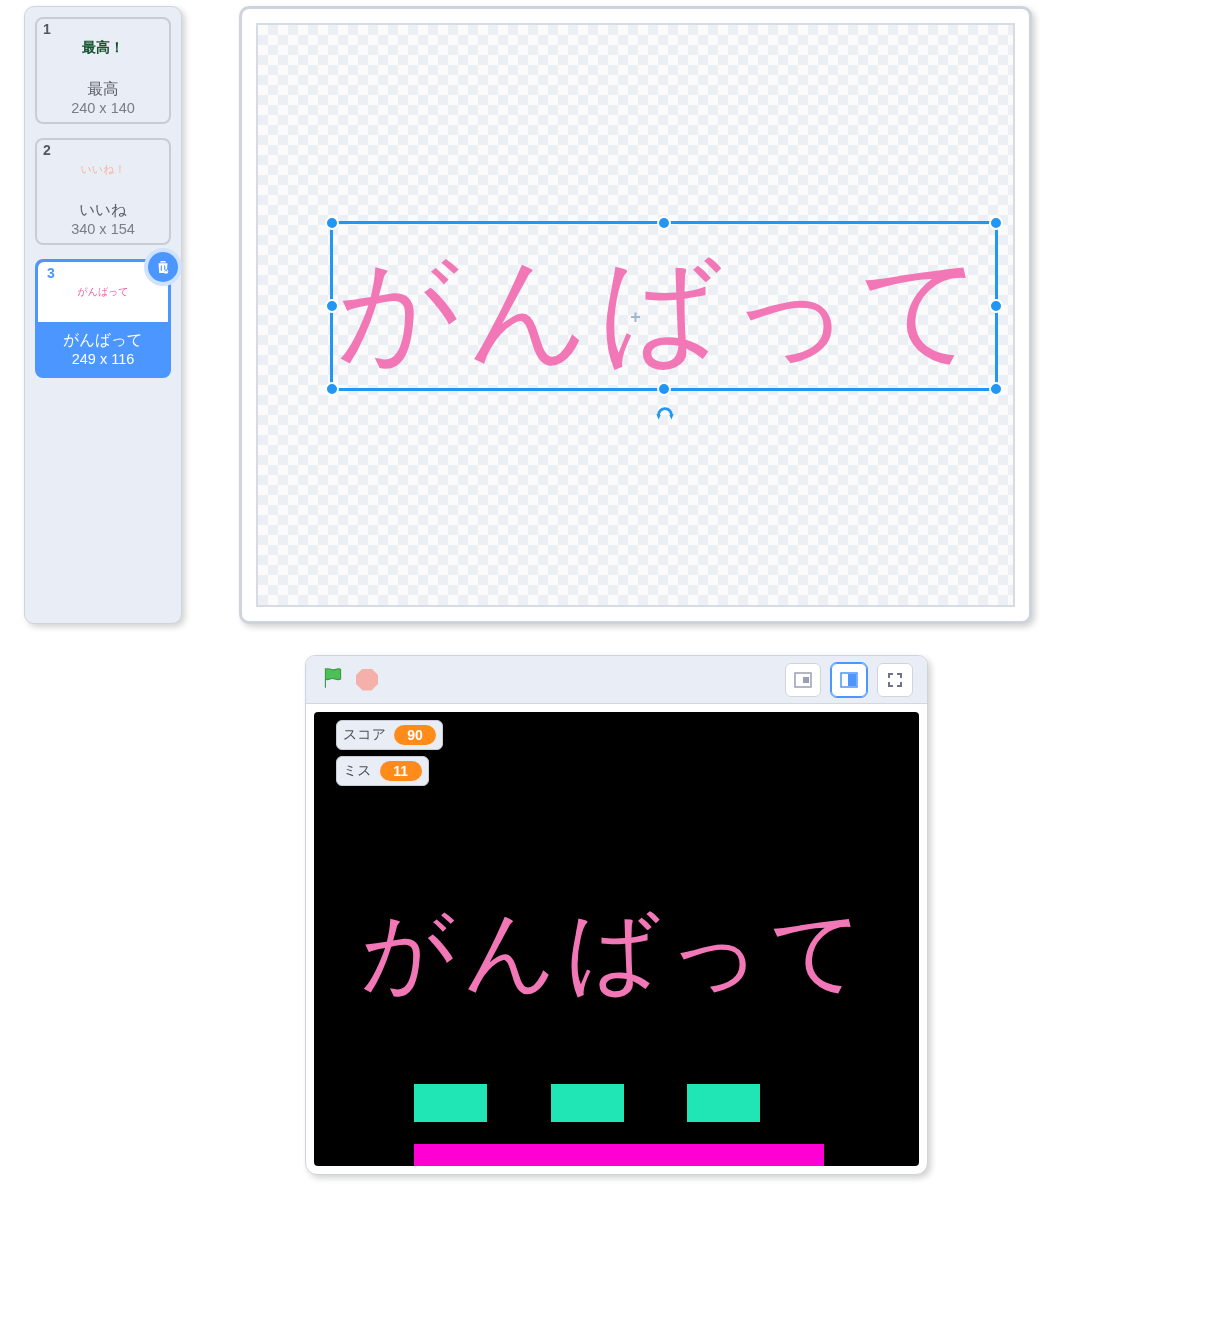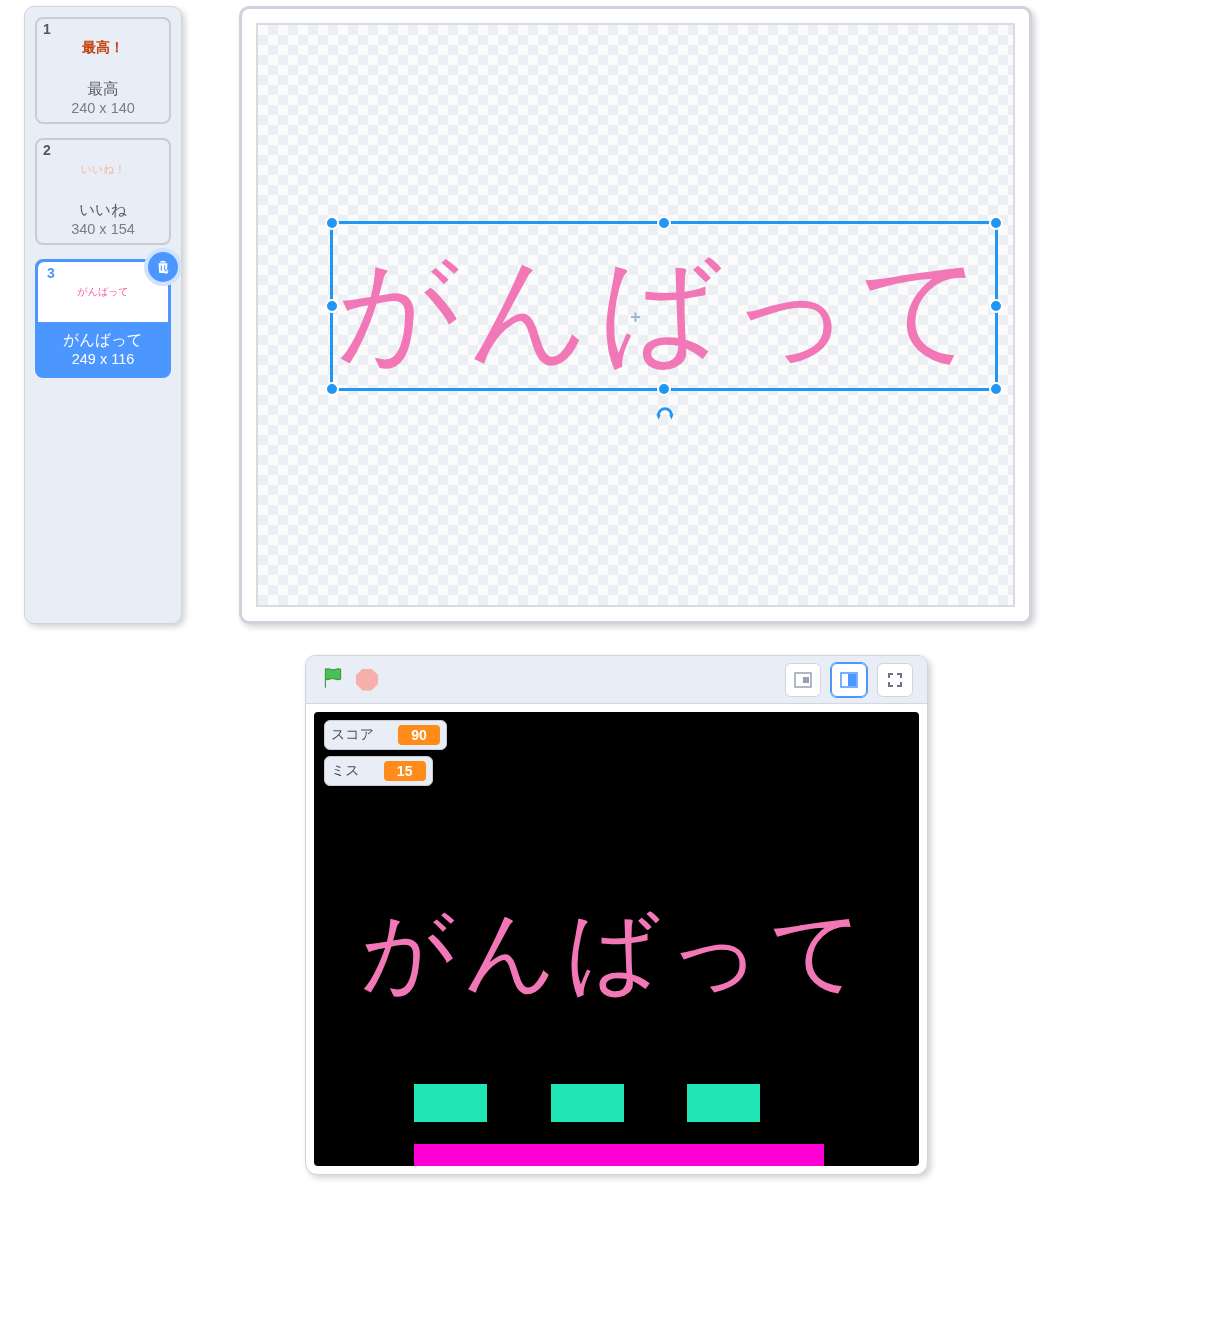--- a/index.html
+++ b/index.html
@@ -216,35 +216,35 @@
 
     .stage-area {
       position: absolute;
       left: 8px; right: 8px; top: 56px; bottom: 8px;
       background: #000;
       border-radius: 4px;
       overflow: hidden;
     }
     .var-monitor {
       position: absolute;
-      left: 10px;
+      left: 22px;
       background: #e9edf6;
       border: 1px solid #c8ccd6;
       border-radius: 6px;
       padding: 4px 6px;
       display: flex;
       align-items: center;
-      gap: 24px;
+      gap: 8px;
       font-size: 14px;
       color: #4d4f56;
     }
     .var-monitor .val {
       background: #ff8c1a;
       color: #fff;
-      border-radius: 4px;
+      border-radius: 10px;
       min-width: 42px;
       text-align: center;
       padding: 2px 8px;
       font-weight: 600;
     }
     .stage-text {
       position: absolute;
       left: 0; right: 0;
       top: 178px;
       text-align: center;
@@ -261,21 +261,21 @@
       background: #ff00d4;
     }
   </style>
 </head>
 <body>
 
 <div class="costume-panel">
   <div class="costume-item">
     <div class="index">1</div>
     <div class="thumb">
-        <span style="color:#c2410c;font-weight:600">最高！</span>
+        <span style="color:#14532d;font-weight:600">最高！</span>
       </div>
     <div class="label">最高</div>
     <div class="dims">240 x 140</div>
   </div>
 
   <div class="costume-item">
     <div class="index">2</div>
     <div class="thumb">
         <span style="color:#f4b7a3;font-size:11px">いいね！</span>
       </div>
@@ -351,21 +351,21 @@
     </div>
   </div>
 
   <div class="stage-area">
     <div class="var-monitor" style="top:8px">
       <span>スコア</span>
       <span class="val">90</span>
     </div>
     <div class="var-monitor" style="top:44px">
       <span>ミス</span>
-      <span class="val">15</span>
+      <span class="val">11</span>
     </div>
 
     <div class="stage-text">がんばって</div>
 
     <div class="block" style="left:100px; top:372px; width:73px; height:38px"></div>
     <div class="block" style="left:237px; top:372px; width:73px; height:38px"></div>
     <div class="block" style="left:373px; top:372px; width:73px; height:38px"></div>
 
     <div class="pink-bar" style="left:100px; top:432px; width:410px; height:28px"></div>
   </div>

